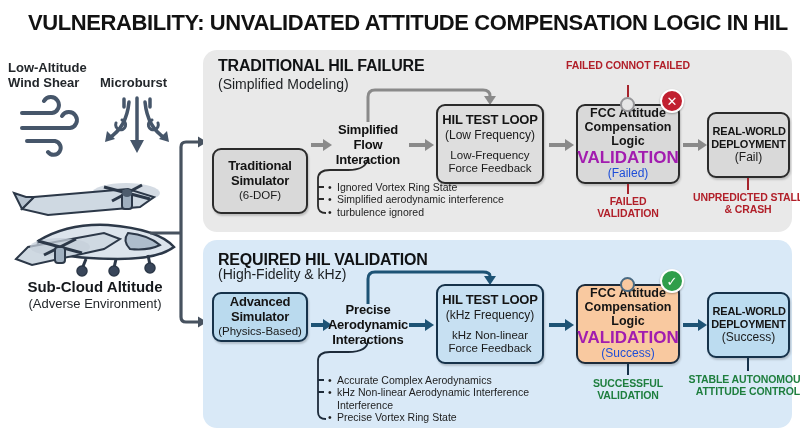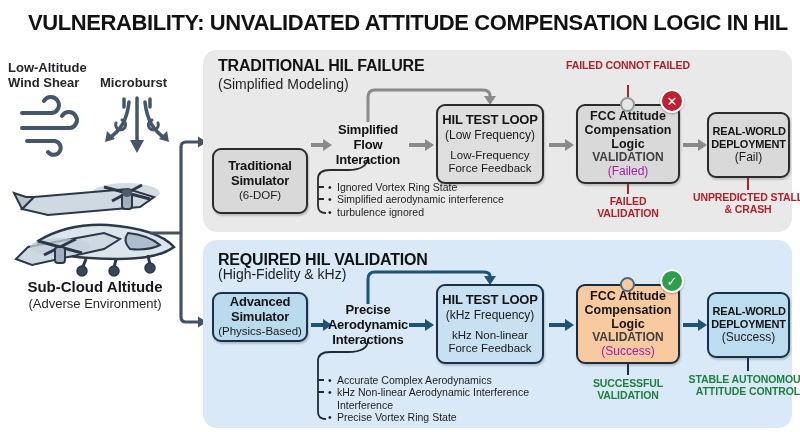--- a/index.html
+++ b/index.html
@@ -24,22 +24,22 @@
   .box.gray{background:#d9d9d9;border:2.5px solid #2b2b2b;}
   .box.gray2{background:#dedede;border:2.5px solid #2b2b2b;}
   .box.blue{background:#badaee;border:2.5px solid #16324a;}
   .box.blue2{background:#c7e0f2;border:2.5px solid #16324a;}
   .box.peach{background:#f9c9a0;border:2.5px solid #1d2b3a;}
   .box-title{font-weight:700;font-size:13px;line-height:1.12;letter-spacing:-0.2px;color:#141414;}
   .box-title.sm{font-size:11px;text-align:right;}
   .box-sub{font-size:11.5px;line-height:1.15;margin-top:1px;color:#1a1a1a;}
   .box-detail{font-size:11.5px;line-height:1.12;margin-top:6px;color:#1a1a1a;}
   .fcc-title{font-weight:700;font-size:12.5px;line-height:1.1;color:#141414;}
-  .fcc-val{font-weight:700;font-size:12px;line-height:1.1;color:#404040;}
-  .fcc-status{font-size:12px;line-height:1.1;color:#a21caf;}
+  .fcc-val{font-weight:700;font-size:17px;line-height:1.1;color:#a21caf;}
+  .fcc-status{font-size:12px;line-height:1.1;color:#1d4ed8;}
   
   .flow-label{font-weight:700;font-size:13px;line-height:1.16;text-align:center;letter-spacing:-0.2px;color:#111;}
   
   .harrow{position:absolute;height:3.5px;}
   .harrow::after{content:"";position:absolute;left:100%;top:50%;transform:translateY(-50%);
                  border:6px solid transparent;border-right-width:0;border-left-width:9px;}
   .harrow.gray{background:#8a8a8a;} .harrow.gray::after{border-left-color:#8a8a8a;}
   .harrow.navy{background:#1d5375;} .harrow.navy::after{border-left-color:#1d5375;}
   
   .port{position:absolute;width:15px;height:15px;border-radius:50%;box-sizing:border-box;}

